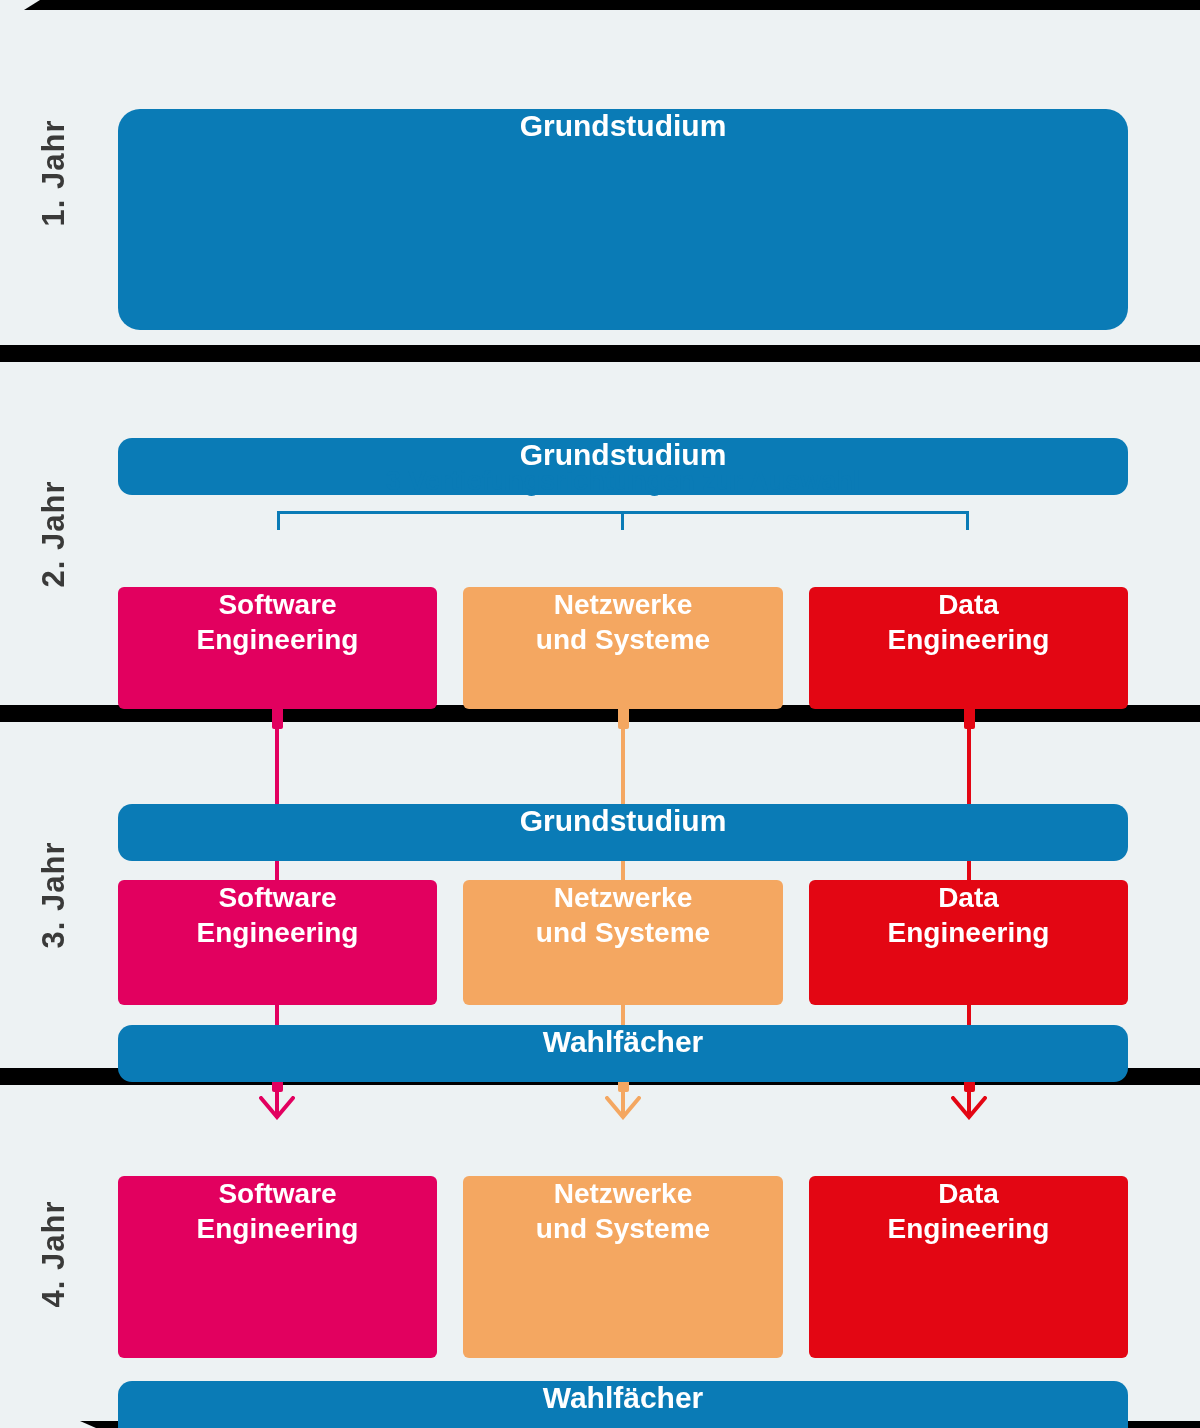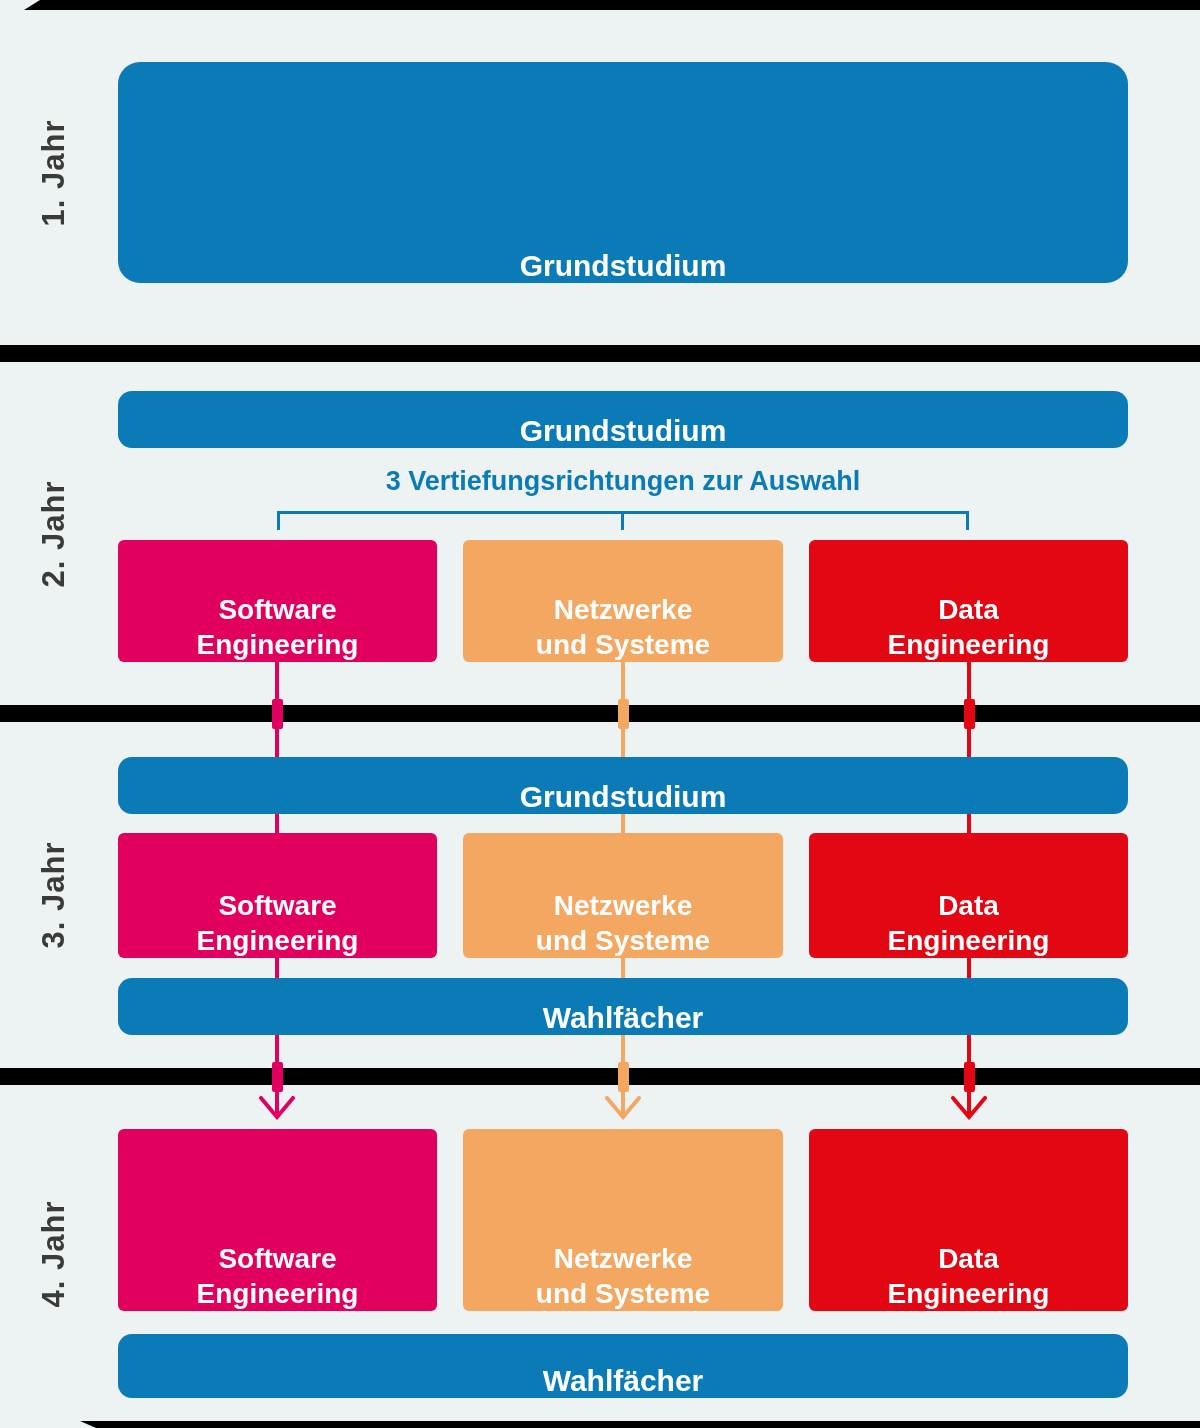--- a/index.html
+++ b/index.html
@@ -10,21 +10,21 @@
   .year-label-wrap{position:absolute;left:0;width:108px;display:flex;align-items:center;justify-content:center;z-index:3;}
   .year-label{transform:rotate(-90deg);white-space:nowrap;font-size:31px;font-weight:bold;color:#3a3a39;letter-spacing:1px;}
 
   
   .divider{position:absolute;left:0;width:1200px;height:17px;background:#000;z-index:2;}
   .edge-divider{position:absolute;background:#000;z-index:2;}
   .edge-divider.top{left:24px;top:0;width:1176px;height:10px;clip-path:polygon(16px 0,100% 0,100% 100%,0 100%);}
   .edge-divider.bottom{left:80px;top:1421px;width:1120px;height:7px;clip-path:polygon(0 0,100% 0,100% 100%,16px 100%);}
 
   
-  .node{position:absolute;display:flex;flex-direction:column;align-items:center;justify-content:flex-end;text-align:center;color:#fff;font-weight:bold;z-index:3;}
+  .node{position:absolute;display:flex;flex-direction:column;align-items:center;justify-content:flex-start;text-align:center;color:#fff;font-weight:bold;z-index:3;margin-top:47px;}
   .bar{height:57px;border-radius:14px;font-size:30px;}
   .bluebg{background:#0a7bb6;}
   .bigbox{border-radius:22px;font-size:30px;}
   .track-box{border-radius:6px;font-size:28px;line-height:35px;}
 
   
   .caption{position:absolute;left:118px;width:1010px;text-align:center;font-size:27px;font-weight:bold;color:#0a7bb6;z-index:3;}
   .bracket-h{position:absolute;height:3px;background:#0a7bb6;z-index:3;}
   .bracket-tick{position:absolute;width:3px;height:19px;background:#0a7bb6;z-index:3;}
 

